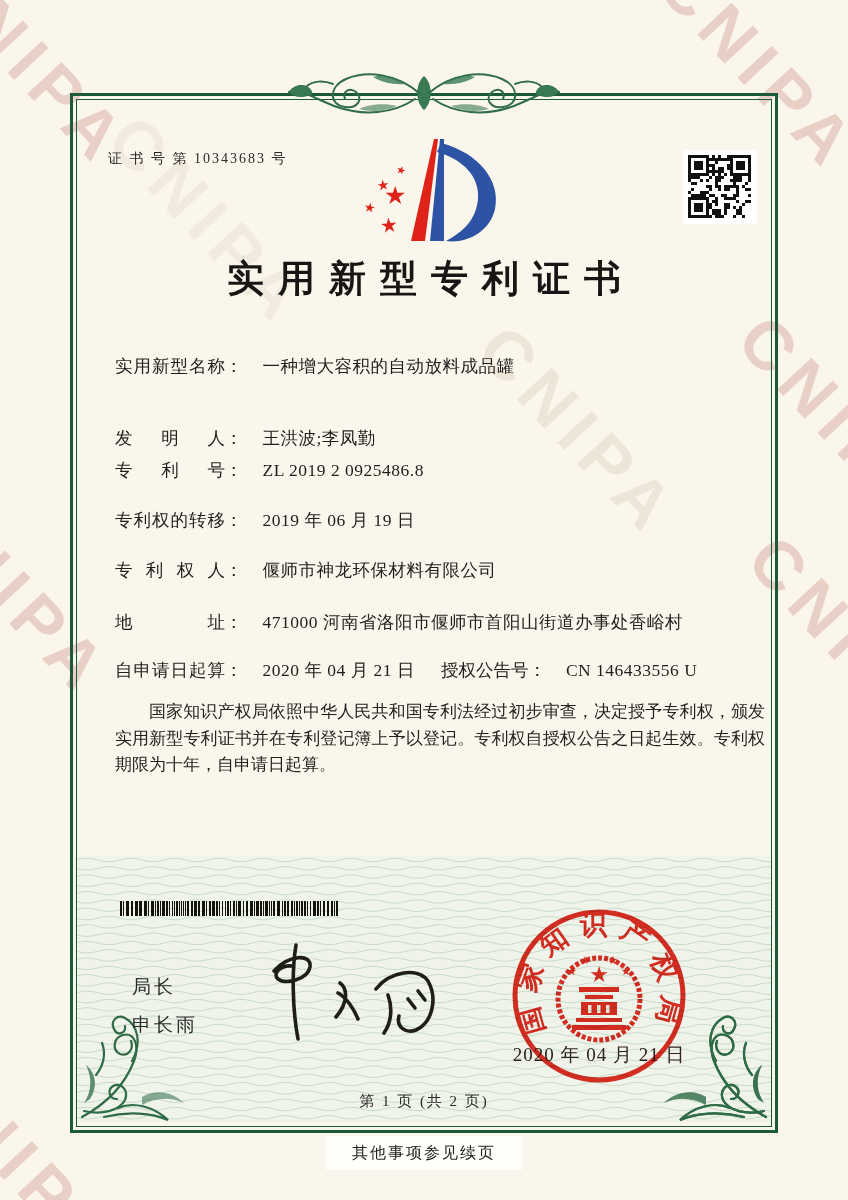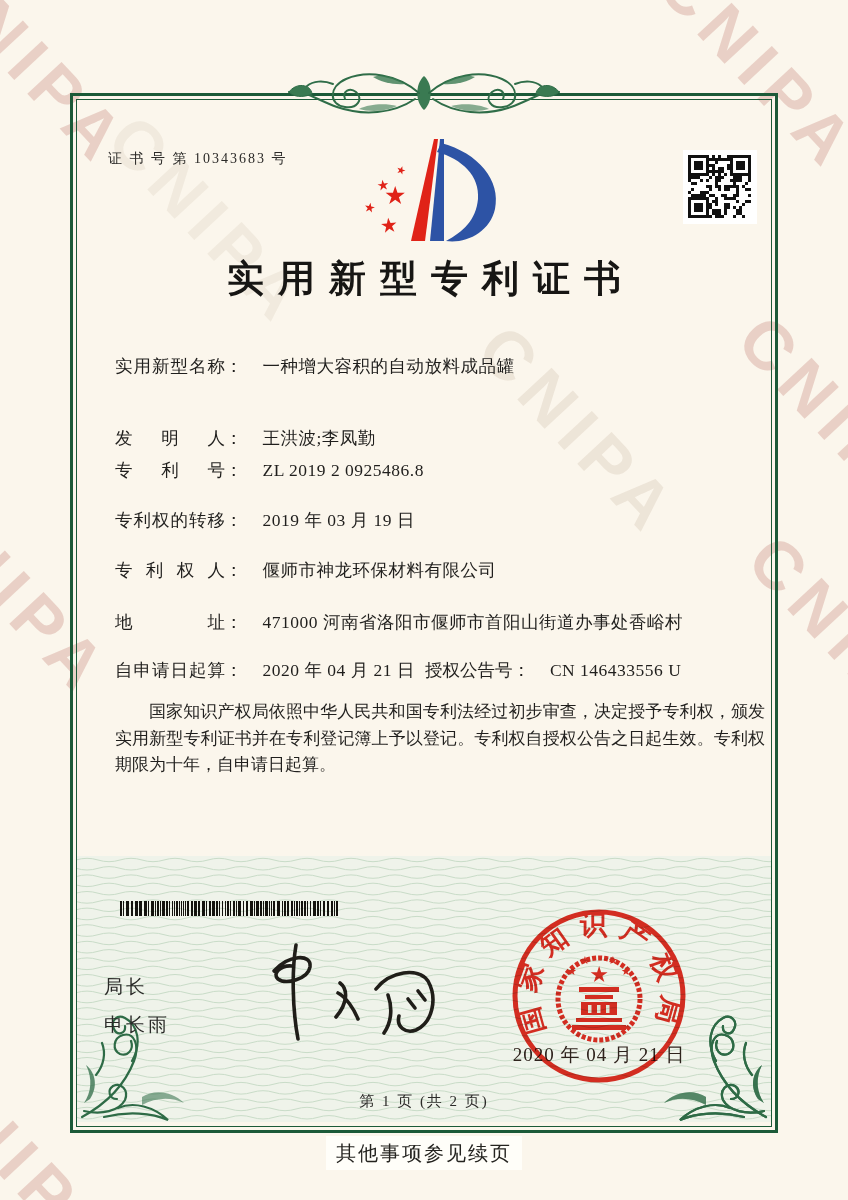--- a/index.html
+++ b/index.html
@@ -63,49 +63,49 @@
   
   .field { position:absolute; left:115px; z-index:5; font-size:17.5px; white-space:nowrap; color:#201f1d; }
   .f0 { top:354px; } .f1 { top:426px; } .f2 { top:458px; } .f3 { top:508px; }
   .f4 { top:558px; } .f5 { top:610px; } .f6 { top:658px; }
   .field .lab {
     display:inline-block; width:110px; text-align:justify; text-align-last:justify;
     text-justify:inter-character; vertical-align:top;
   }
   .field .colon { display:inline-block; }
   .field .val { margin-left:20px; letter-spacing:0.5px; }
-  .field .lab2 { margin-left:10px; }
+  .field .lab2 { margin-left:26px; }
   
   .body-text {
     position:absolute; left:115px; top:699px; width:650px; z-index:5;
     font-size:17px; line-height:26.5px; text-align:justify; color:#201f1d;
   }
   .body-text p { text-indent:2em; }
   
   .barcode { position:absolute; left:120px; top:901px; width:220px; height:15px; z-index:5; mix-blend-mode:multiply; }
   .signer-title, .signer-name {
-    position:absolute; left:104px; z-index:5; font-size:19px;
+    position:absolute; left:132px; z-index:5; font-size:19px;
     font-family:"Liberation Sans","DejaVu Sans",sans-serif; color:#2a2a28; letter-spacing:3px;
   }
   .signer-title { top:974px; }
   .signer-name  { top:1012px; }
   .signature { position:absolute; left:248px; top:935px; width:200px; height:110px; z-index:6; mix-blend-mode:multiply; }
   .seal { position:absolute; left:506px; top:903px; width:186px; height:186px; z-index:5; mix-blend-mode:multiply; opacity:0.95; }
   .seal-date {
     position:absolute; left:506px; top:1042px; width:186px; z-index:6;
     text-align:center; font-size:19px; color:#32241f; letter-spacing:1px; white-space:nowrap;
     mix-blend-mode:multiply;
   }
   .page-info {
     position:absolute; left:0; top:1092px; width:848px; z-index:5;
     text-align:center; font-size:15px; letter-spacing:2px; color:#2b2a28;
   }
   .footer-note {
     position:absolute; left:326px; top:1136px; width:196px; height:34px; z-index:5;
-    background:#fffef9; text-align:center; line-height:34px; font-size:20px;
+    background:#fffef9; text-align:center; line-height:34px; font-size:16px;
     letter-spacing:2px; color:#24231f;
   }
 </style>
 </head>
 <body>
 
 <div class="page">
 
   <span class="wm wm-pink wm-a">CNIPA</span>
   <span class="wm wm-ghost wm-b">CNIPA</span>
@@ -443,21 +443,21 @@
   <div class="field f0">
     <span class="lab">实用新型名称</span><span class="colon">：</span><span class="val">一种增大容积的自动放料成品罐</span>
   </div>
   <div class="field f1">
     <span class="lab">发明人</span><span class="colon">：</span><span class="val">王洪波;李凤勤</span>
   </div>
   <div class="field f2">
     <span class="lab">专利号</span><span class="colon">：</span><span class="val">ZL 2019 2 0925486.8</span>
   </div>
   <div class="field f3">
-    <span class="lab">专利权的转移</span><span class="colon">：</span><span class="val">2019 年 03 月 19 日</span>
+    <span class="lab">专利权的转移</span><span class="colon">：</span><span class="val">2019 年 06 月 19 日</span>
   </div>
   <div class="field f4">
     <span class="lab">专利权人</span><span class="colon">：</span><span class="val">偃师市神龙环保材料有限公司</span>
   </div>
   <div class="field f5">
     <span class="lab">地址</span><span class="colon">：</span><span class="val">471000 河南省洛阳市偃师市首阳山街道办事处香峪村</span>
   </div>
   <div class="field f6">
     <span class="lab">自申请日起算</span><span class="colon">：</span><span class="val">2020 年 04 月 21 日</span><span class="lab2">授权公告号</span><span class="colon">：</span><span class="val">CN 146433556 U</span>
   </div>

